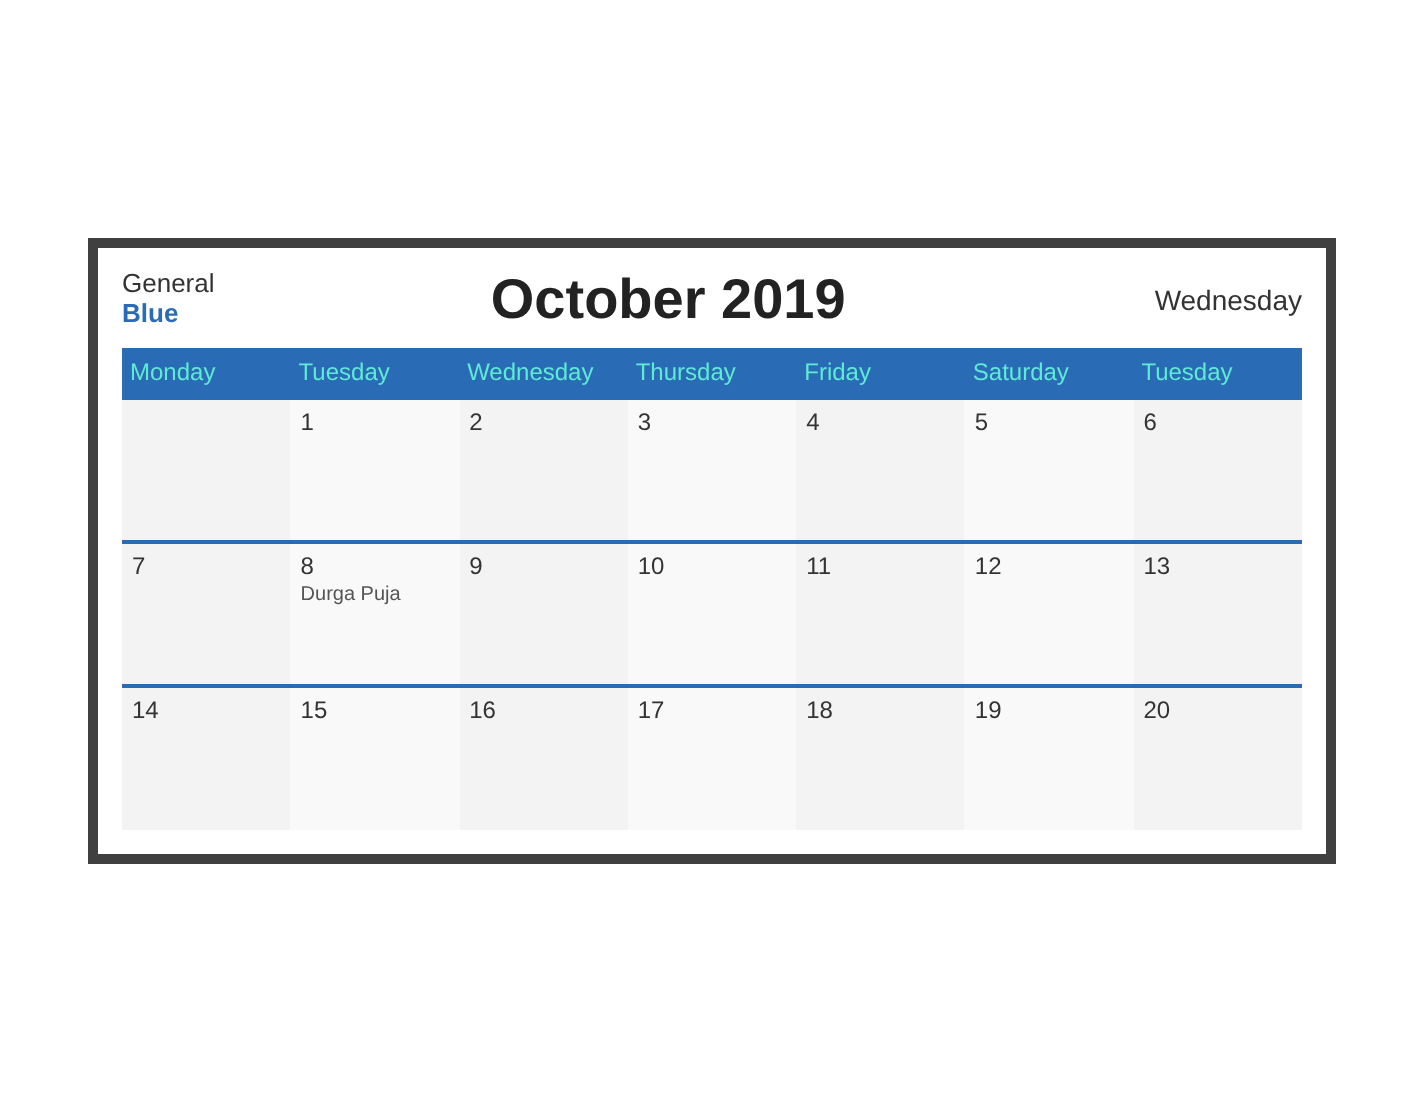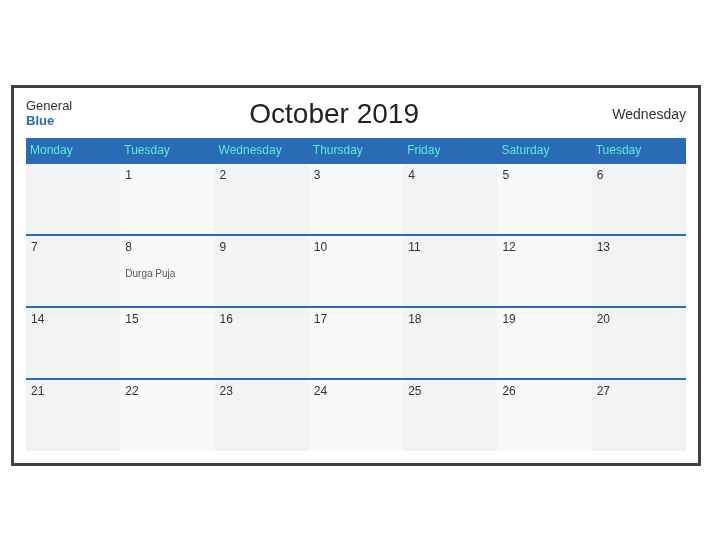--- a/index.html
+++ b/index.html
@@ -6,23 +6,23 @@
     body {
       width: 712px;
       height: 550px;
       font-family: Arial, sans-serif;
       background: #fff;
       display: flex;
       align-items: center;
       justify-content: center;
     }
     .calendar-container {
-      width: 690px;
+      width: 624px;
       background: #fff;
-      border: 3px solid #404040;
+      border: 5px solid #404040;
       padding: 10px 12px 12px;
     }
     .header {
       display: flex;
       align-items: center;
       justify-content: space-between;
       margin-bottom: 8px;
     }
     .logo {
       display: flex;
@@ -35,21 +35,21 @@
       font-weight: normal;
     }
     .logo-blue {
       font-size: 13px;
       color: #2a6bb5;
       font-weight: bold;
     }
     .title {
       font-size: 28px;
       color: #222;
-      font-weight: normal;
+      font-weight: bold;
       text-align: center;
       flex: 1;
     }
     .country {
       font-size: 14px;
       color: #333;
       text-align: right;
       min-width: 90px;
     }
     .calendar-table {
@@ -88,21 +88,21 @@
     }
     .day-num {
       font-size: 12px;
       color: #333;
       display: block;
     }
     .holiday {
       font-size: 10px;
       color: #555;
       display: block;
-      margin-top: 14px;
+      margin-top: 2px;
     }
   </style>
 </head>
 <body>
 
 <div class="calendar-container">
   <div class="header">
     <div class="logo">
       <span class="logo-general">General</span>
       <span class="logo-blue">Blue</span>
@@ -185,38 +185,15 @@
           <td>
             <span class="day-num">18</span>
           </td>
           <td>
             <span class="day-num">19</span>
           </td>
           <td>
             <span class="day-num">20</span>
           </td>
         </tr>
-        <tr>
-          <td>
-            <span class="day-num">21</span>
-          </td>
-          <td>
-            <span class="day-num">22</span>
-          </td>
-          <td>
-            <span class="day-num">23</span>
-          </td>
-          <td>
-            <span class="day-num">24</span>
-          </td>
-          <td>
-            <span class="day-num">25</span>
-          </td>
-          <td>
-            <span class="day-num">26</span>
-          </td>
-          <td>
-            <span class="day-num">27</span>
-          </td>
-        </tr>
       </tbody>
   </table>
 </div>
 
 </body></html>

